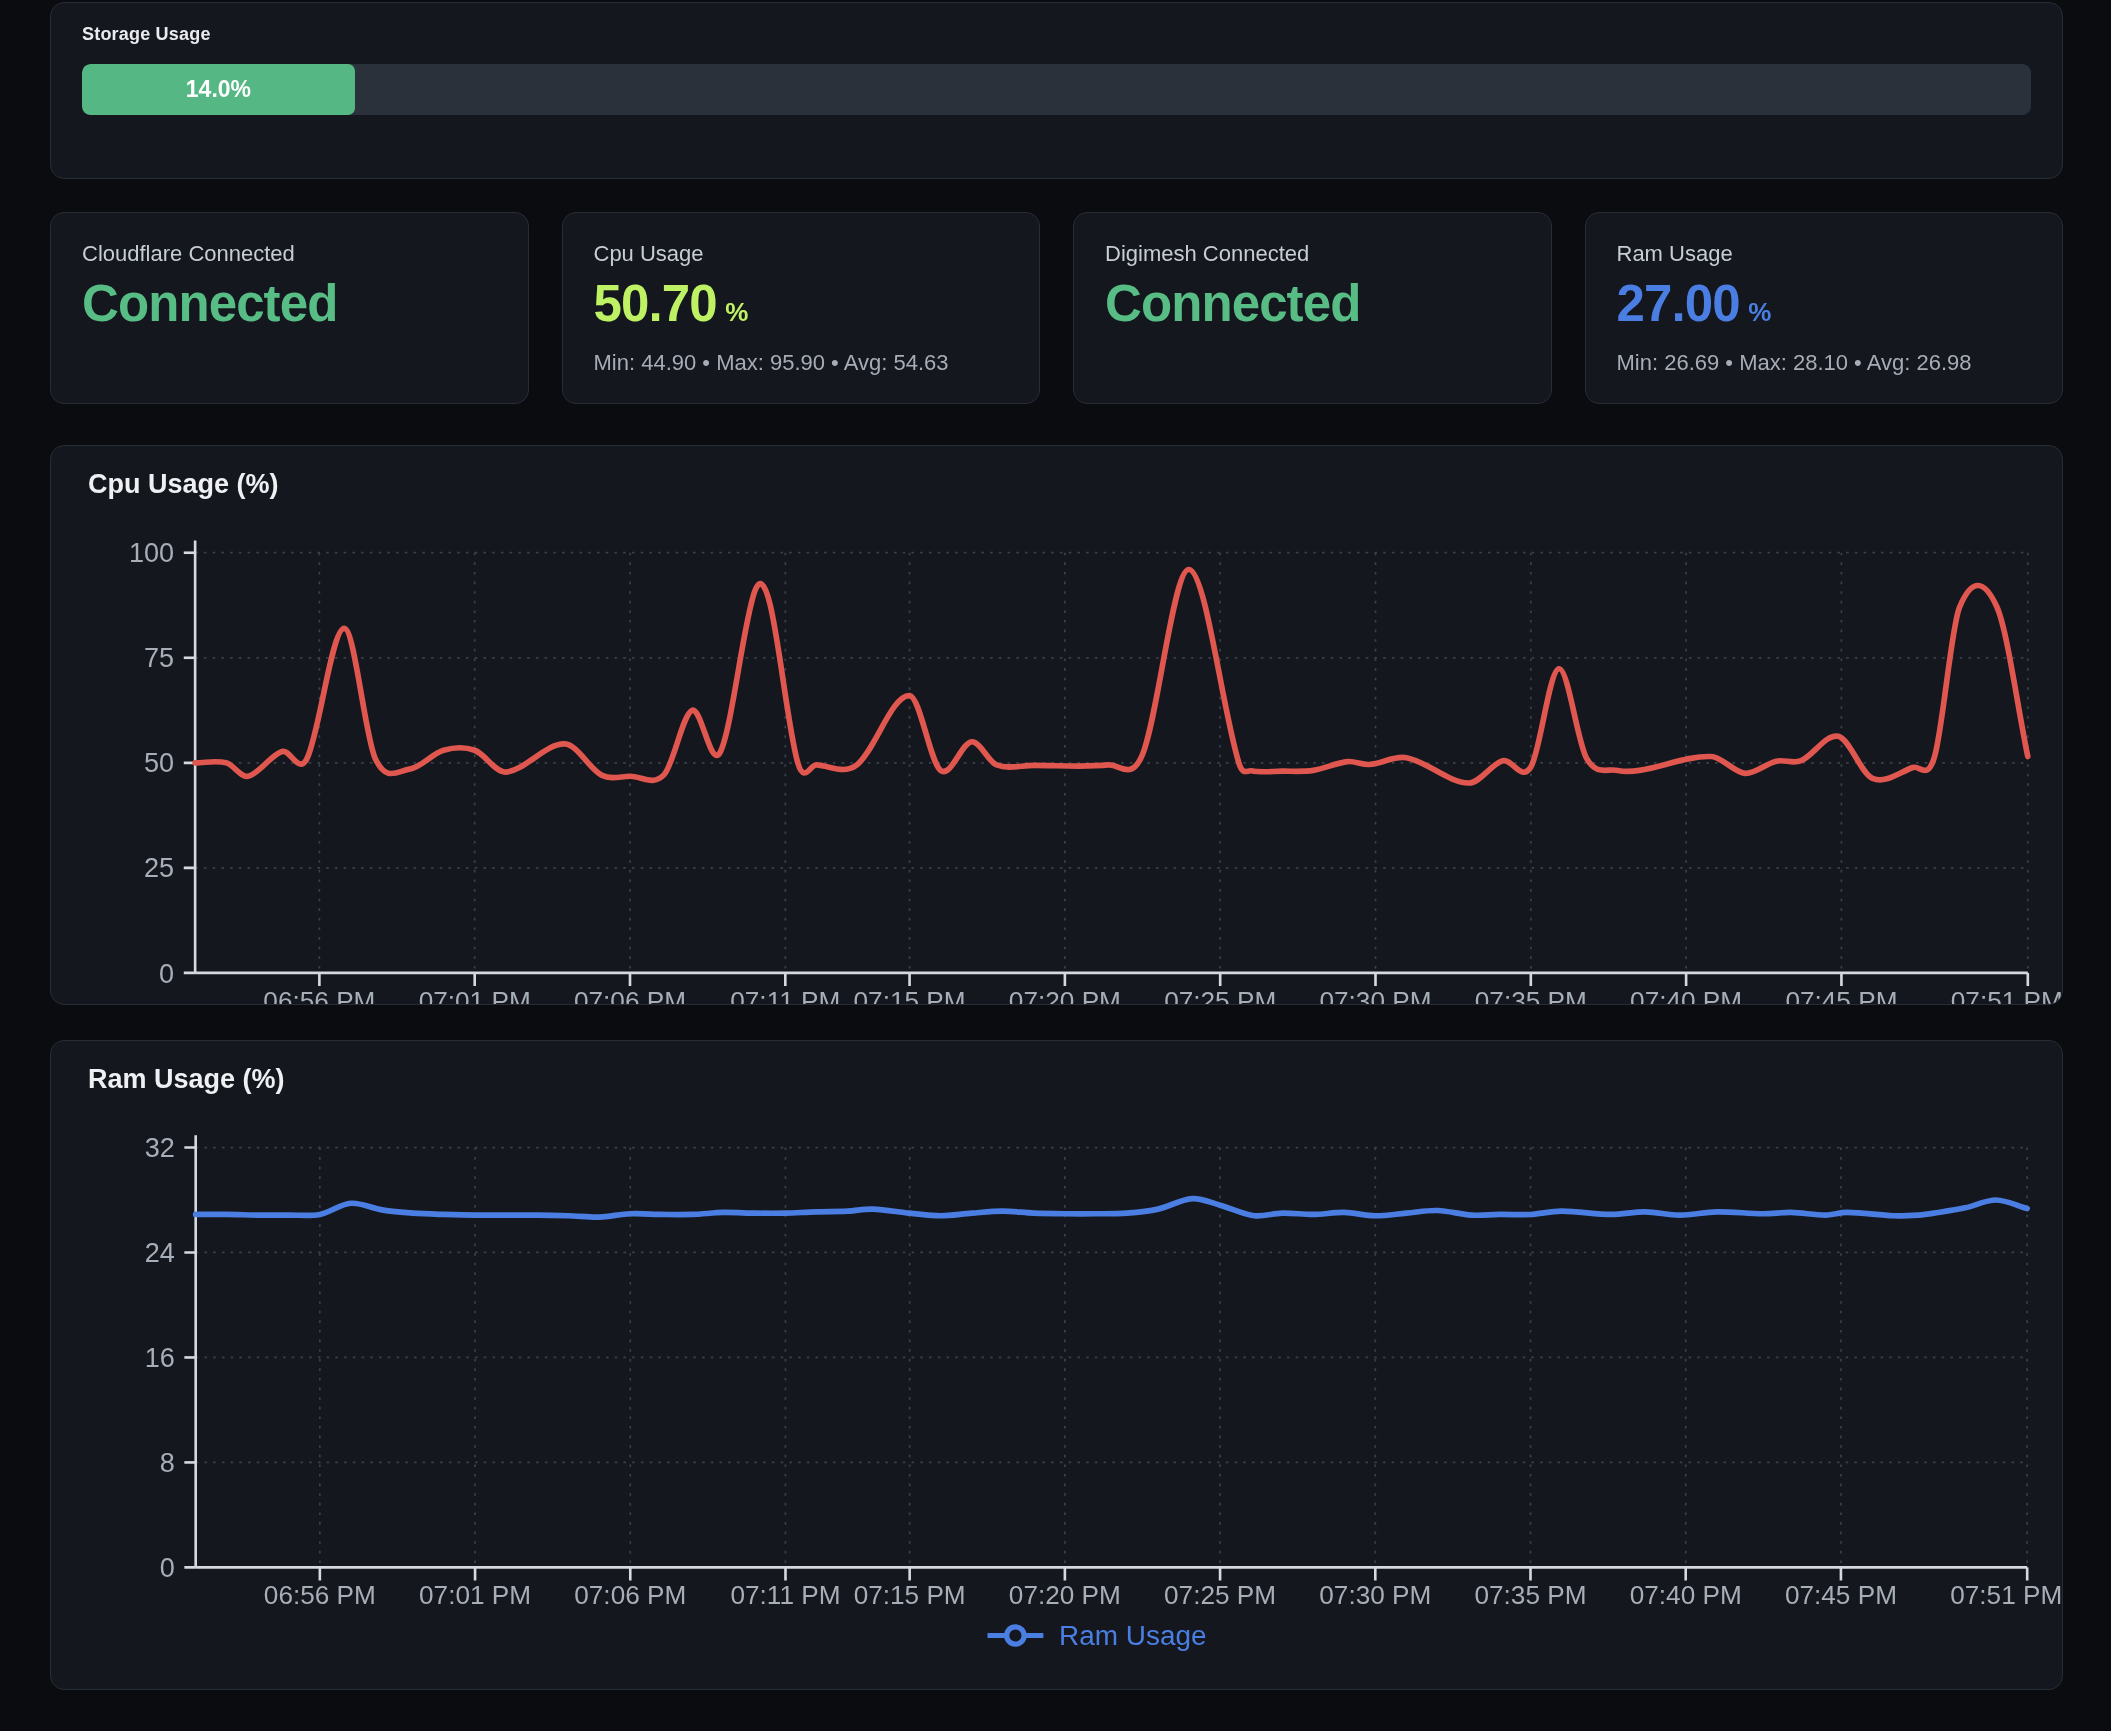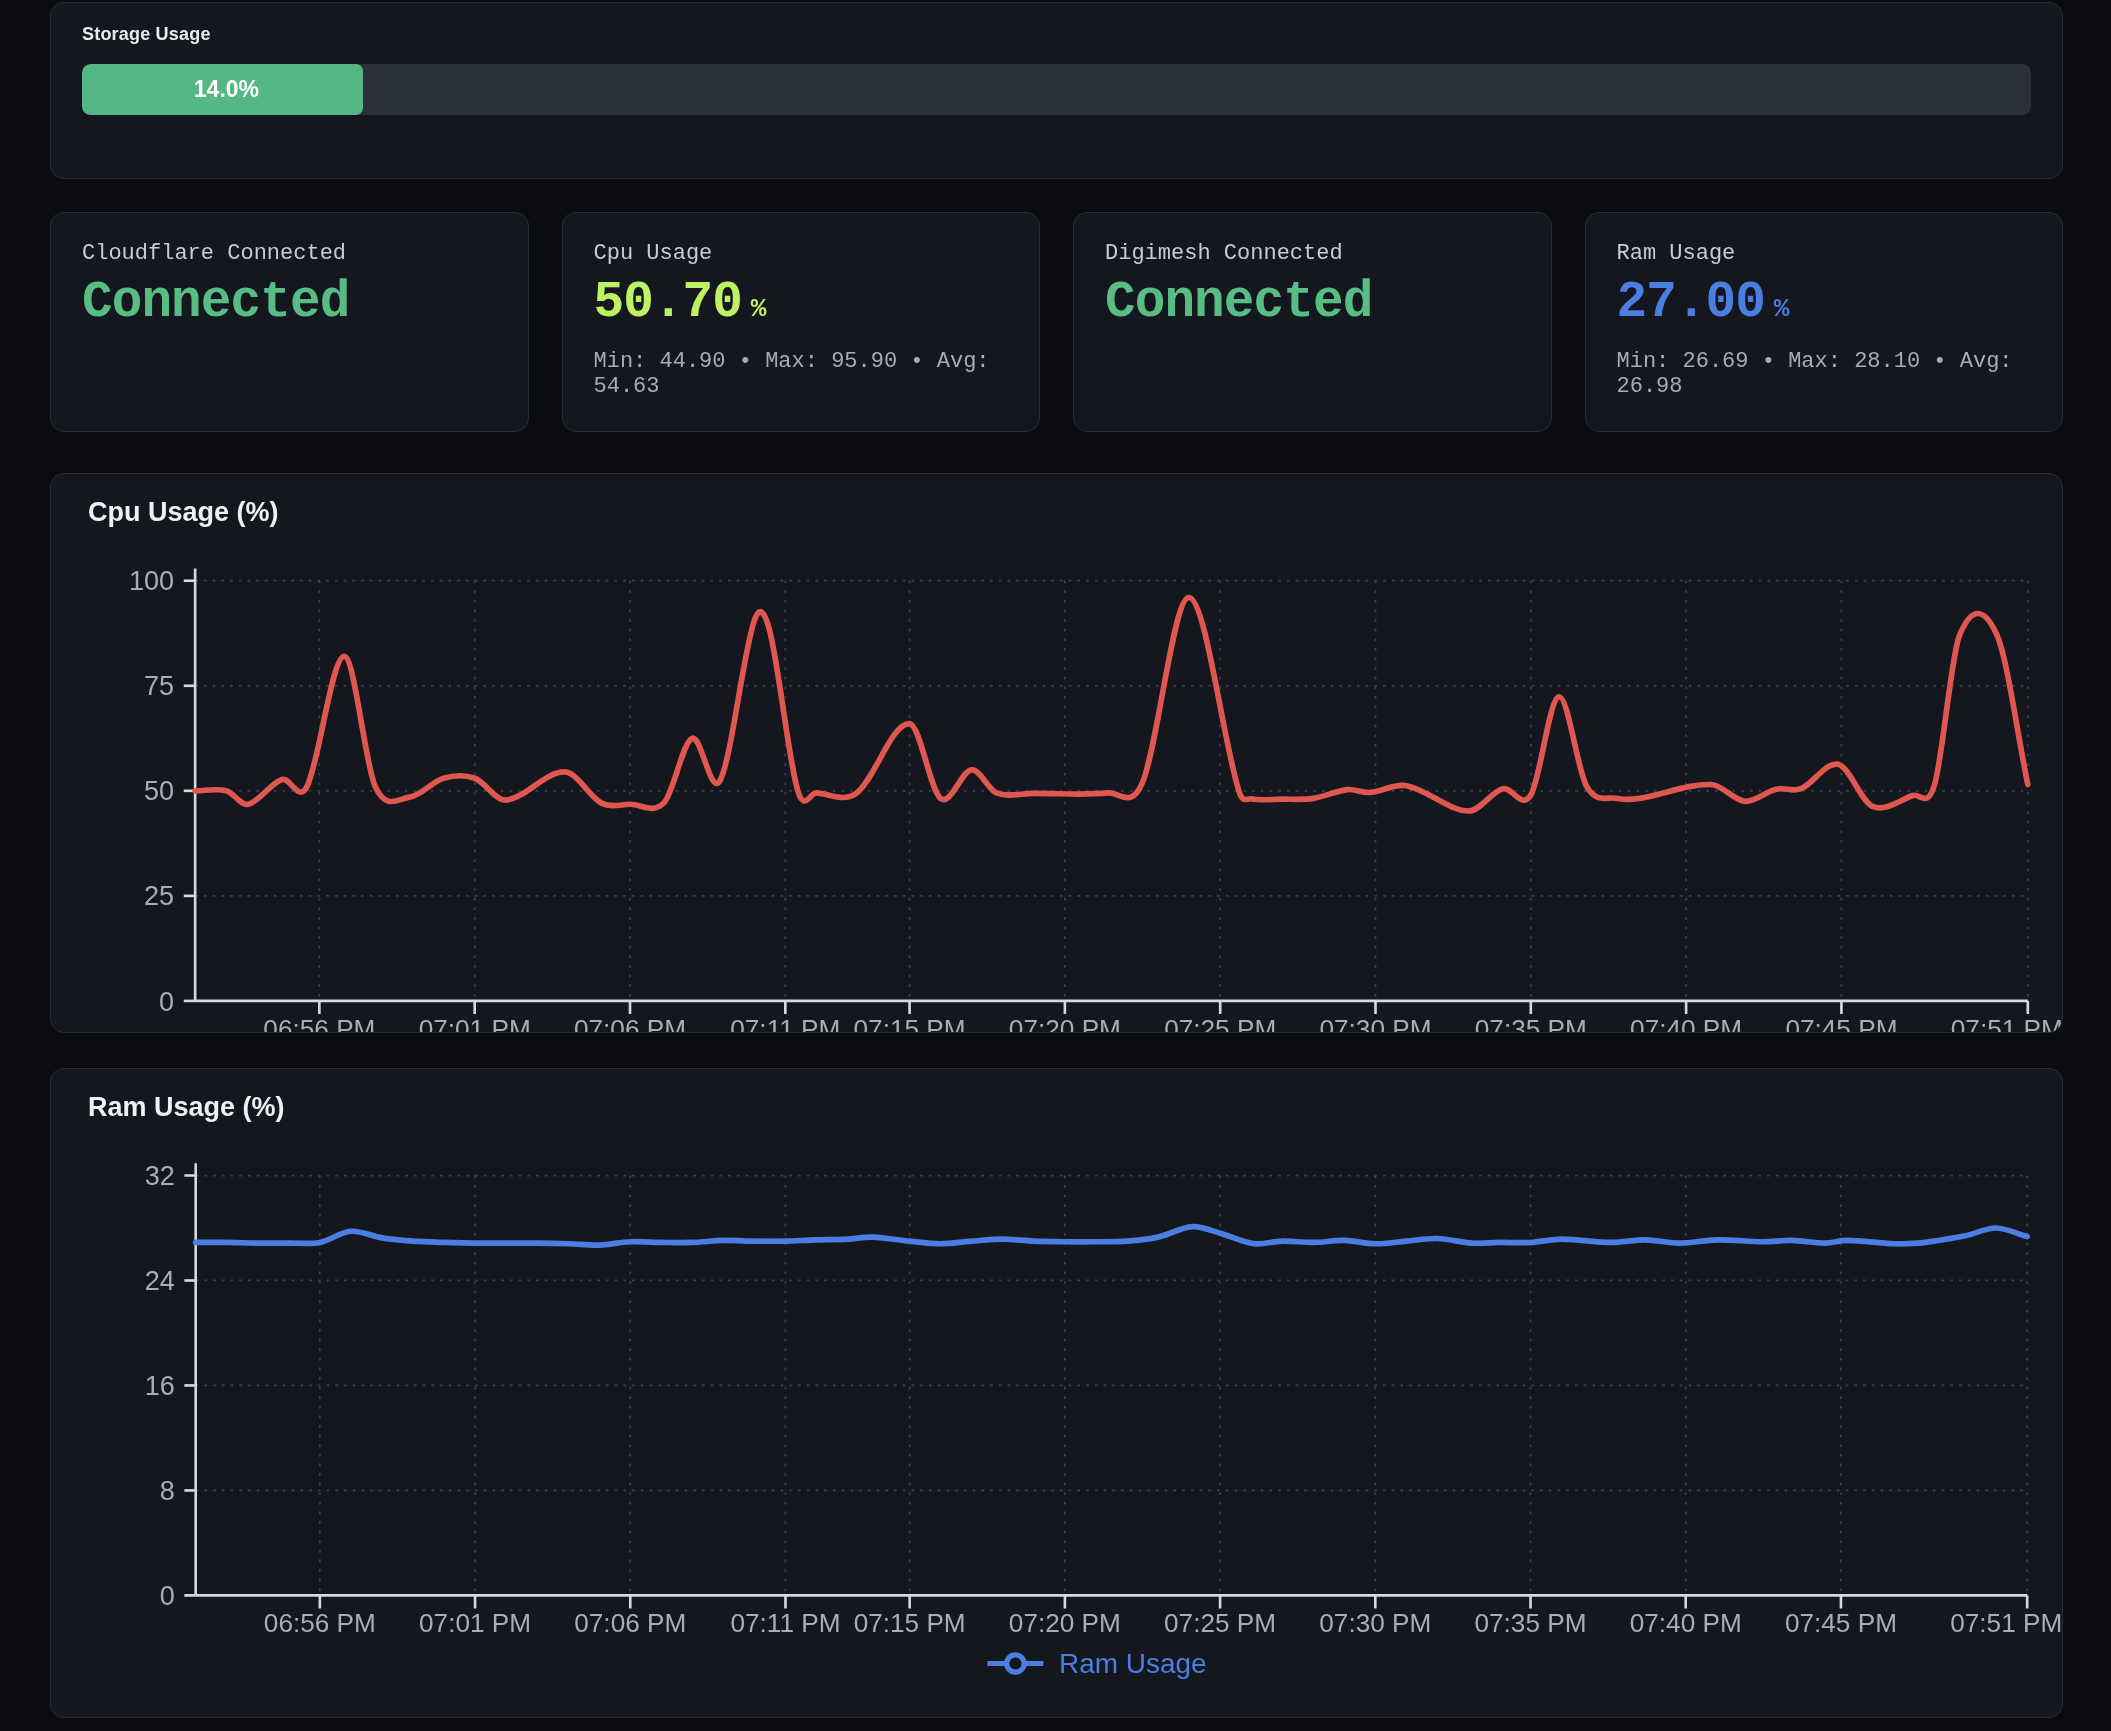--- a/index.html
+++ b/index.html
@@ -24,41 +24,41 @@
     background:#2b313b;overflow:hidden;
   }
   .bar-fill{
     position:relative;height:100%;border-radius:7px;
     display:flex;align-items:center;justify-content:center;
   }
   .bar-label{font-size:23px;font-weight:700;color:#ffffff;}
   .storage-details{margin-top:15.7px;font-size:22px;color:#9aa2ac;}
   
   .cards{margin-top:33px;display:grid;grid-template-columns:repeat(4,1fr);gap:33px;}
-  .card{height:220px;padding:28px 31px;font-family:Liberation Mono, monospace;}
+  .card{height:192px;padding:28px 31px;}
   .card-label{font-size:22px;color:#c7cdd5;}
   .card-value{margin-top:10.5px;font-size:51px;font-weight:800;letter-spacing:-0.9px;line-height:1.05;}
   .card-suffix{font-size:26px;font-weight:700;margin-left:8.7px;letter-spacing:0;}
   .card-stats{margin-top:19px;font-size:22px;color:#a6adb7;}
   
   .chart-panel{position:relative;overflow:hidden;}
   .chart-panel.cpu{margin-top:41px;height:560px;}
   .chart-panel.ram{margin-top:35px;height:650px;}
   .chart-title{position:absolute;left:37px;top:23px;font-size:27px;font-weight:700;color:#eef0f3;}
   .chart-svg{position:absolute;left:0;top:0;display:block;}
 </style>
 </head>
 <body>
 
 <div class="wrap">
 
   <div class="panel storage">
     <div class="storage-title">Storage Usage</div>
     <div class="bar-track">
-      <div class="bar-fill" id="storage-fill" style="width: 14%; background: rgb(84, 183, 132); padding-left: 8px;">
+      <div class="bar-fill" id="storage-fill" style="width: 14%; background: rgb(84, 183, 132);">
         <span class="bar-label">14.0%</span>
       </div>
     </div>
   </div>
 
   <div class="cards">
     <div class="panel card">
       <div class="card-label">Cloudflare Connected</div>
       <div class="card-value" style="color: rgb(87, 189, 133);"><span>Connected</span></div>
     </div>

